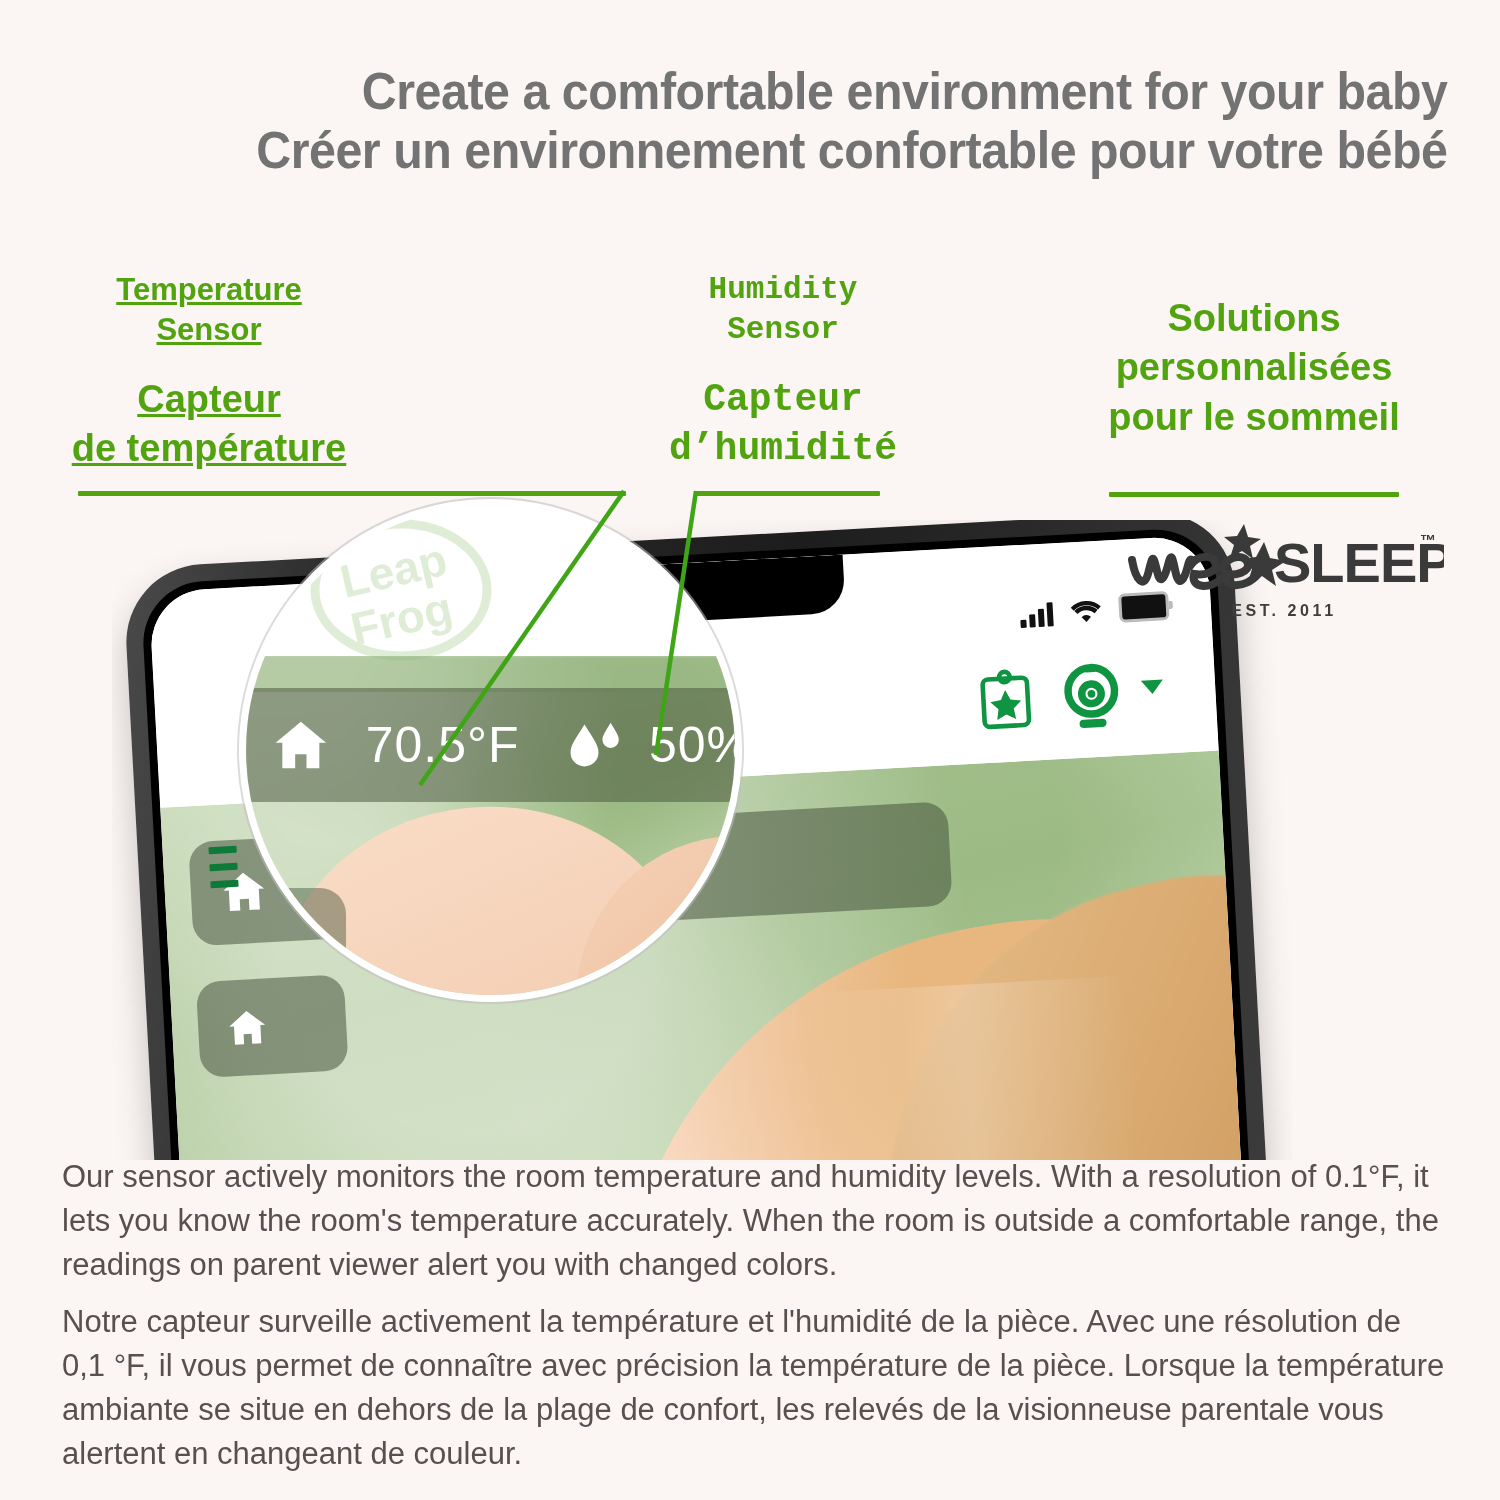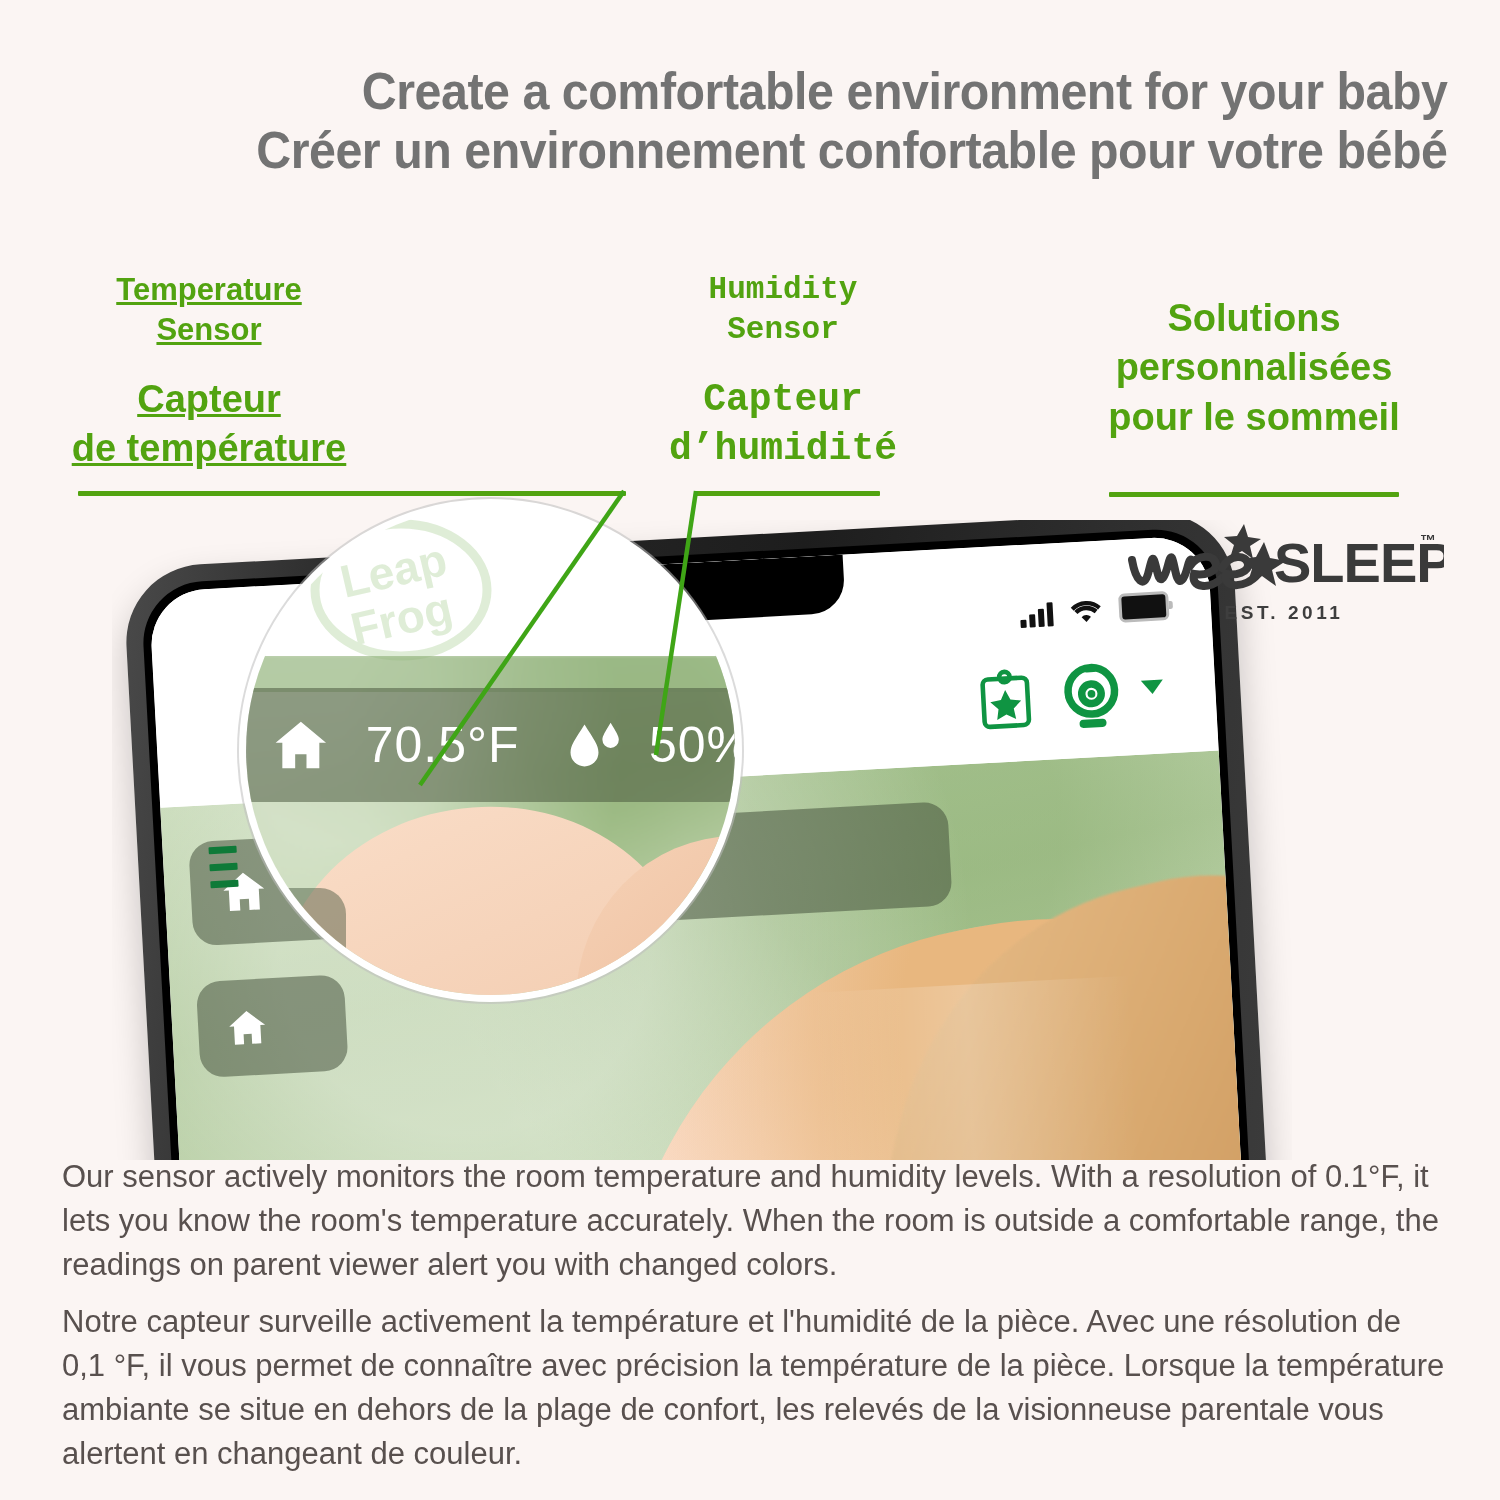--- a/index.html
+++ b/index.html
@@ -201,21 +201,21 @@
   .mag-band{
     position:absolute;left:0;top:150px;width:100%;height:36px;
     background:rgba(150,180,130,.55);
     z-index:3;
   }
 
   
   .logo{position:absolute;left:1124px;top:516px;width:320px;height:110px;}
   .logo .est{
     position:absolute;left:0;top:86px;width:320px;text-align:center;
-    font-size:19px;letter-spacing:3.6px;color:#3e3e3e;font-weight:bold;
+    font-size:16px;letter-spacing:3.6px;color:#3e3e3e;font-weight:bold;
   }
 
   
   .para{
     position:absolute;left:62px;width:1390px;
     color:#58504e;font-size:31px;line-height:1.42;
     font-family:"Liberation Sans", sans-serif;
   }
   #para-en{top:1155px;}
   #para-fr{top:1300px;}

